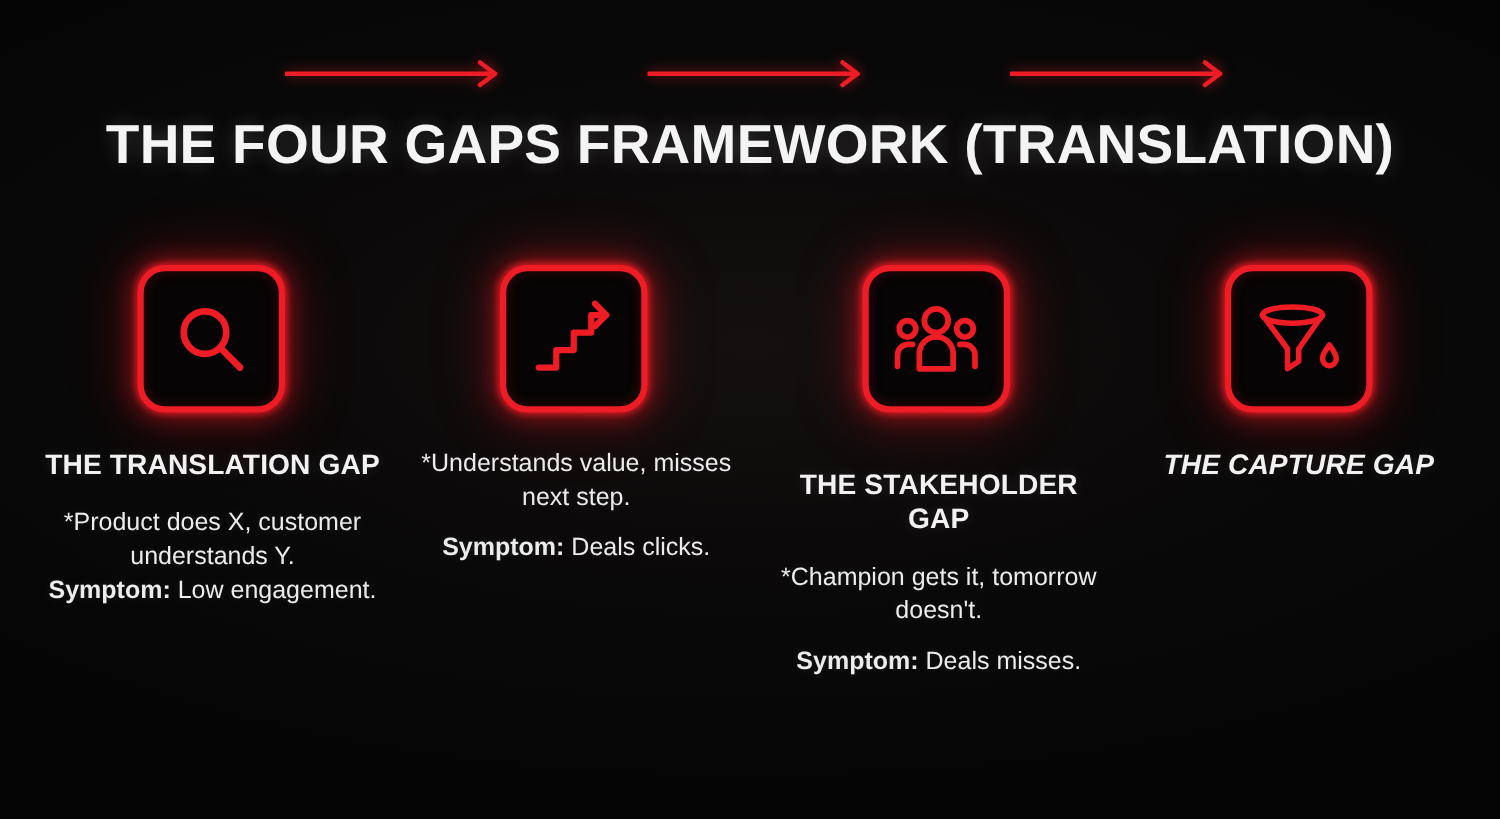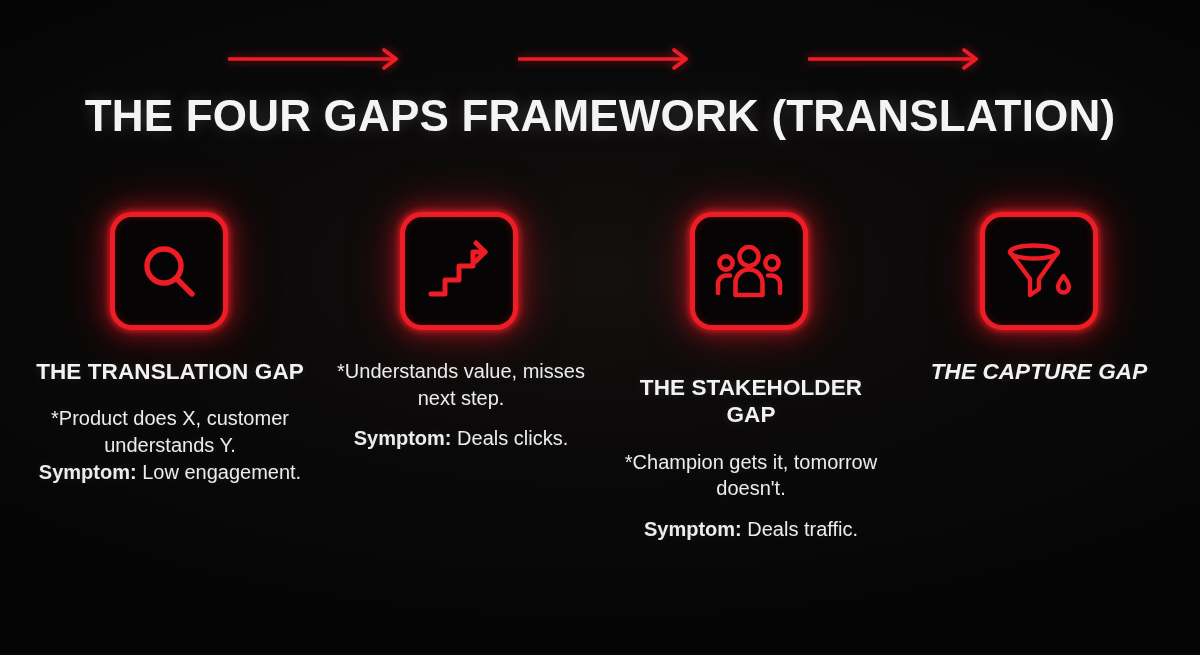--- a/index.html
+++ b/index.html
@@ -222,21 +222,21 @@
         <span>Deals clicks.</span>
       </div>
     </div>
 
     <div class="col k2">
       <div class="col-title">THE STAKEHOLDER GAP</div>
       <div class="col-body">
         <span>*Champion gets it, tomorrow doesn't.</span>
         <span class="gapline"></span>
         <span class="sym">Symptom: </span>
-        <span>Deals traffic.</span>
+        <span>Deals misses.</span>
       </div>
     </div>
 
     <div class="col k3">
       <div class="col-title">THE CAPTURE GAP</div>
     </div>
 
   </div>
 </div>
 

